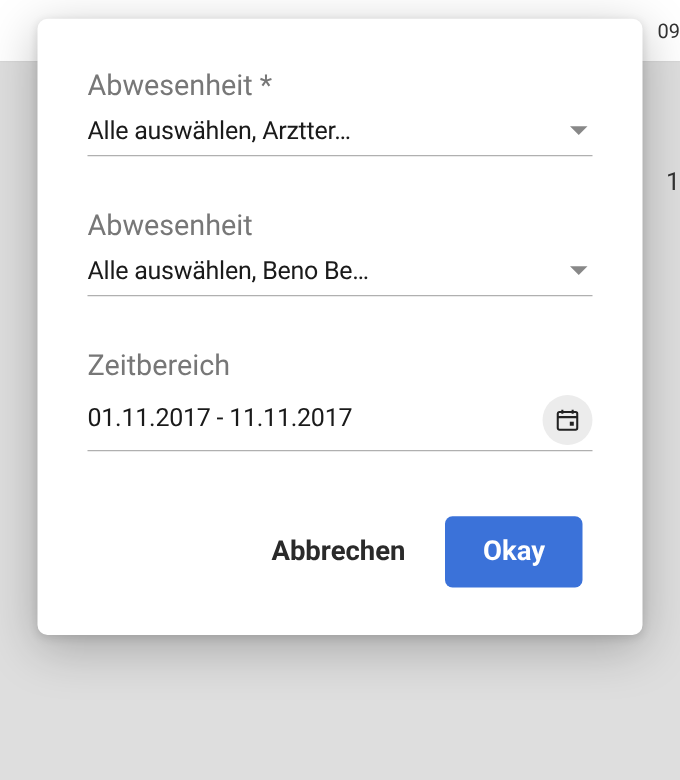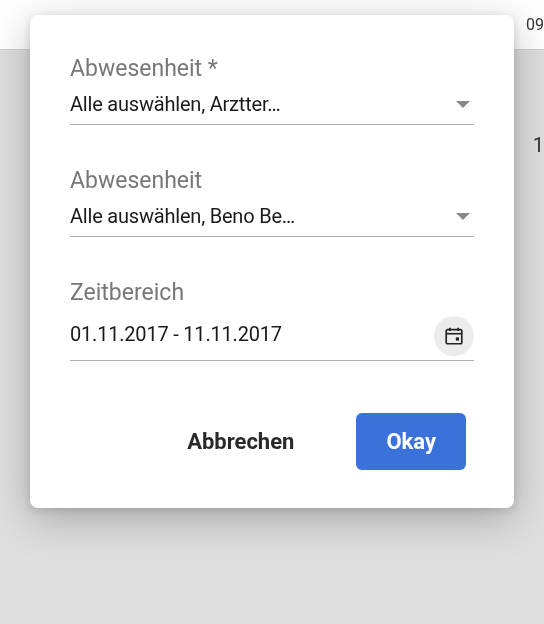--- a/index.html
+++ b/index.html
@@ -96,21 +96,21 @@
       margin-left: 8px;
       margin-bottom: -4px;
     }
     .calendar-icon-btn svg {
       width: 22px;
       height: 22px;
     }
     .actions {
       display: flex;
       justify-content: flex-end;
-      gap: 36px;
+      gap: 6px;
       padding-top: 10px;
       padding-bottom: 8px;
       padding-right: 8px;
     }
     .btn {
       font-size: 22px;
       font-weight: 700;
       padding: 16px 26px;
       border-radius: 6px;
       border: none;

